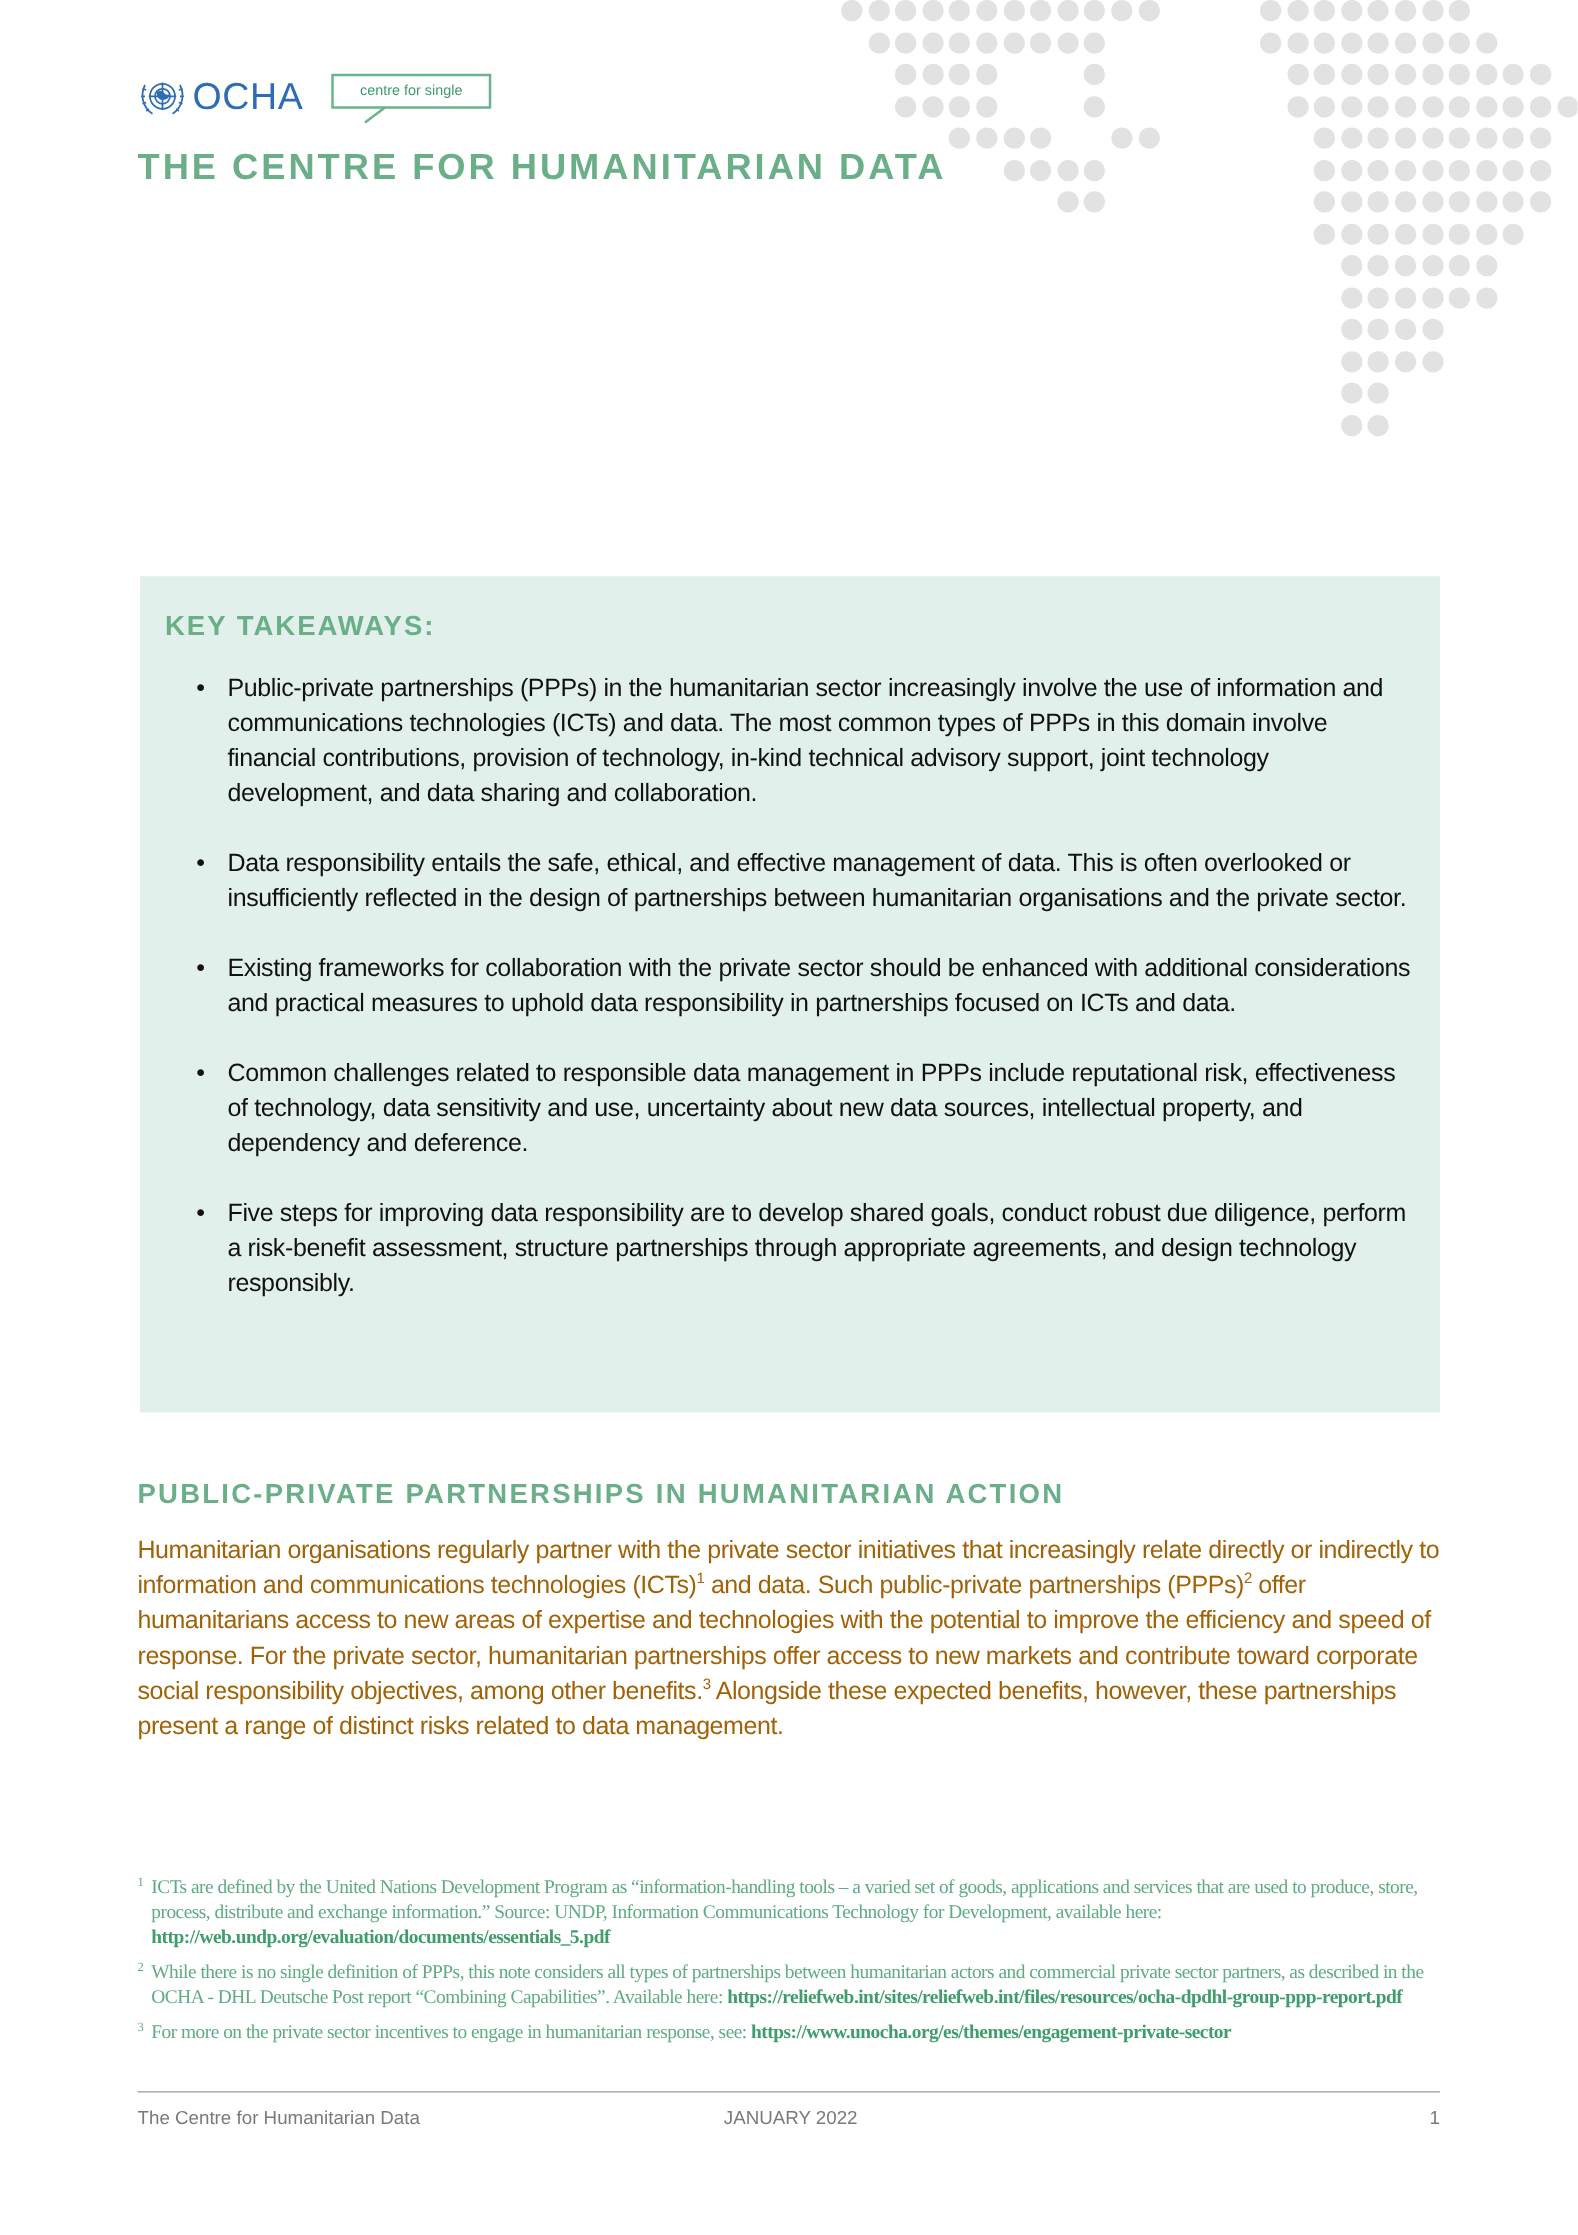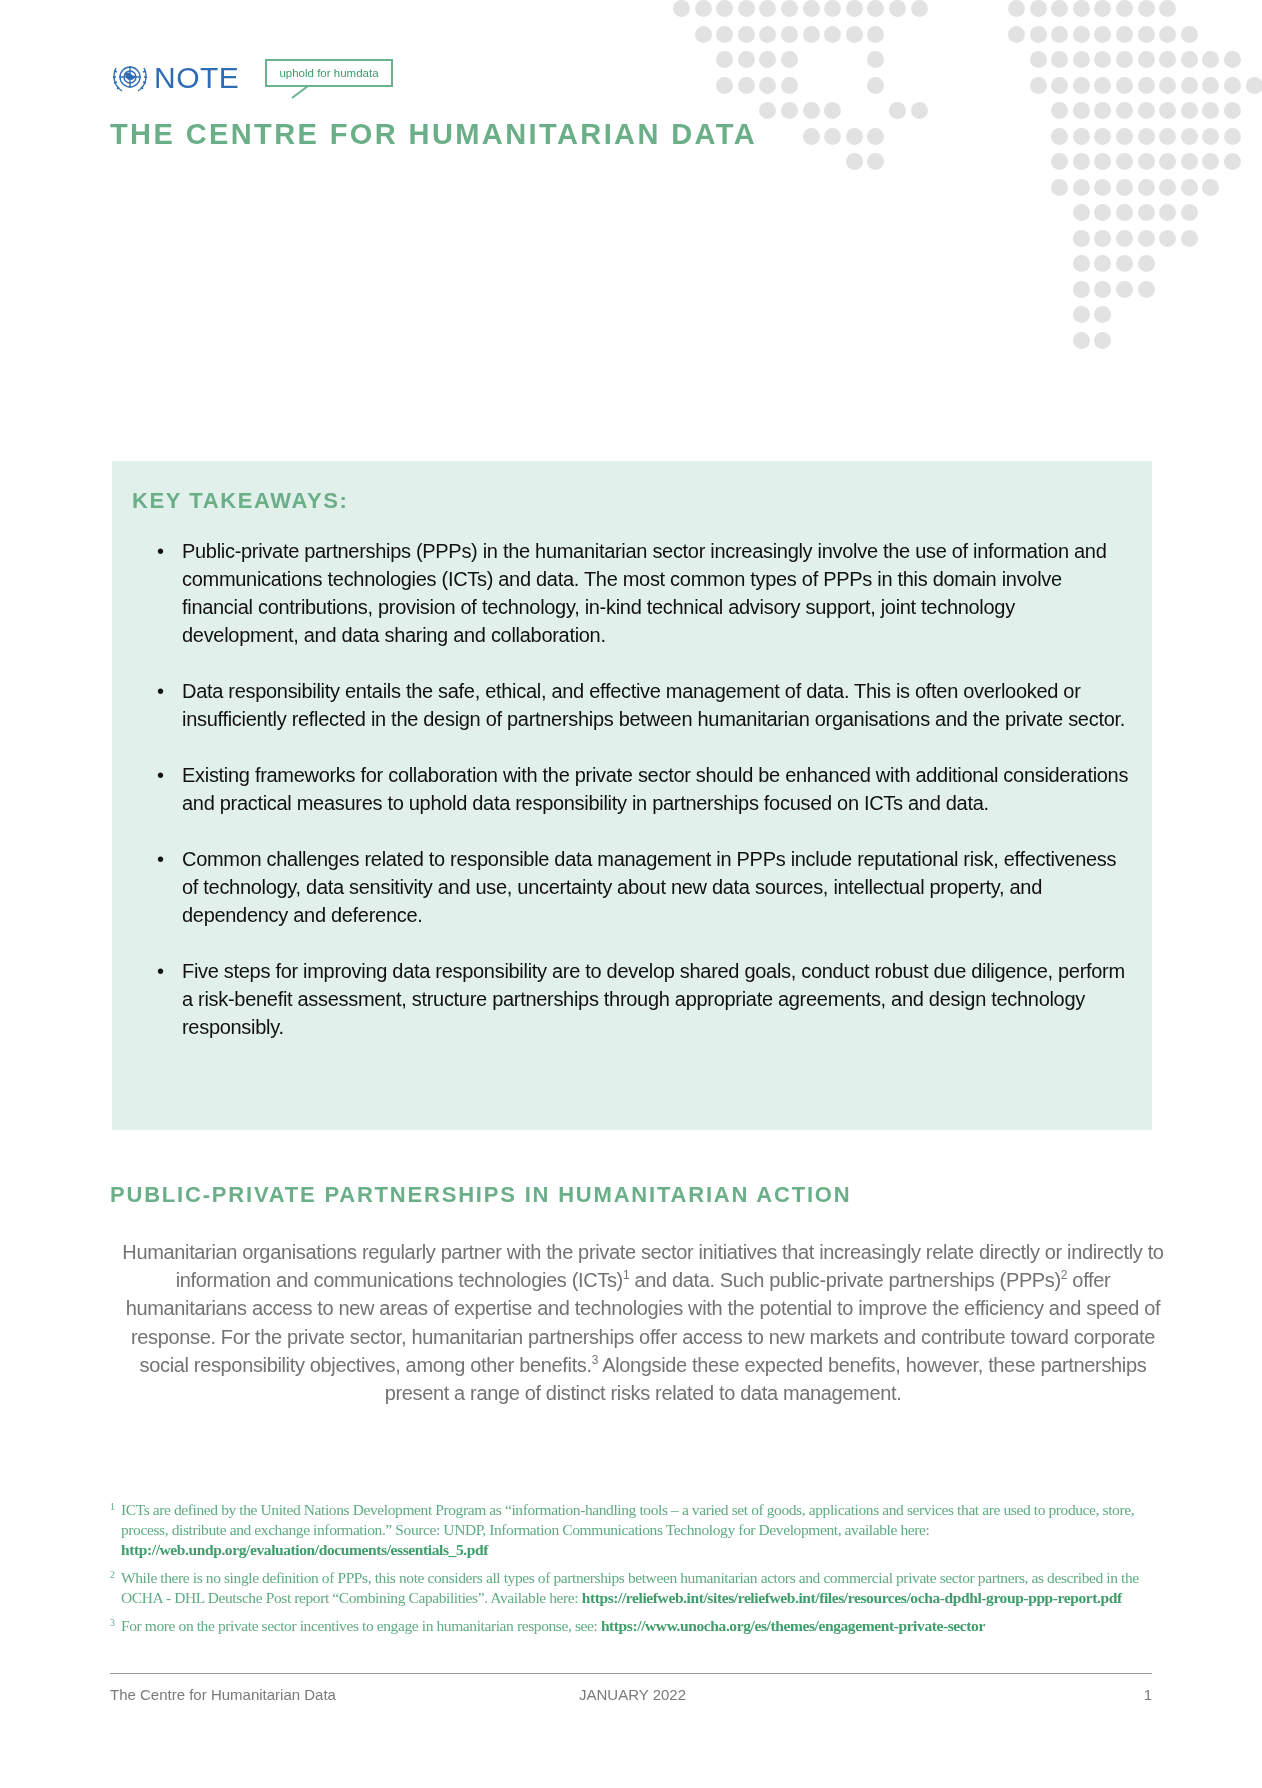--- a/index.html
+++ b/index.html
@@ -14,21 +14,21 @@
   .humdata-tail { position: absolute; left: 290px; top: 86px; width: 22px; height: 14px; }
   .h-centre { position: absolute; left: 110px; top: 118px; font-size: 29px; font-weight: bold; letter-spacing: 2.4px; color: #6aaf88; white-space: nowrap; }
   .h-series { position: absolute; left: 110px; top: 209px; font-size: 24px; font-weight: bold; letter-spacing: 1.6px; color: #6aaf88; line-height: 38px; white-space: nowrap; }
   .h-title { position: absolute; left: 110px; top: 290px; font-size: 42px; font-weight: bold; letter-spacing: 3.2px; color: #6aaf88; line-height: 60px; white-space: nowrap; }
   .takeaways { position: absolute; left: 112px; top: 461px; width: 1040px; height: 669px; background: #e2f0ec; box-sizing: border-box; padding: 26px 20px 0 20px; }
   .takeaways h2 { margin: 0; font-size: 22px; letter-spacing: 1.6px; color: #6aaf88; font-weight: bold; line-height: 28px; }
   .takeaways ul { margin: 22px 0 0 0; padding: 0; list-style: none; }
   .takeaways li { position: relative; padding-left: 50px; font-size: 20px; line-height: 28px; color: #111; margin-bottom: 28px; letter-spacing: -0.3px; }
   .takeaways li .bullet { position: absolute; left: 25px; top: 0; }
   .sec-head { position: absolute; left: 110px; top: 1182px; font-size: 22px; font-weight: bold; letter-spacing: 1.8px; color: #6aaf88; white-space: nowrap; }
-  .body-para { position: absolute; left: 110px; top: 1226px; width: 1042px; font-size: 20px; line-height: 28.2px; color: #737373; margin: 12px; letter-spacing: -0.35px; text-align: center; }
+  .body-para { position: absolute; left: 110px; top: 1226px; width: 1042px; font-size: 20px; line-height: 28.2px; color: #a16207; margin: 0; letter-spacing: -0.35px; }
   sup { font-size: 12px; line-height: 0; vertical-align: super; }
   .footnotes { position: absolute; left: 110px; top: 1500px; width: 1050px; font-family: "Liberation Serif", "DejaVu Serif", serif; font-size: 15.5px; line-height: 20px; color: #5fab82; letter-spacing: -0.4px; }
   .fn { position: relative; padding-left: 11px; margin-bottom: 8px; }
   .fn .fn-num { position: absolute; left: 0; top: -3px; font-size: 10px; }
   .fn a { color: #3f9d6b; font-weight: bold; text-decoration: none; }
   .footer-rule { position: absolute; left: 110px; top: 1673px; width: 1042px; height: 1px; background: #9a9a9a; }
   .footer { position: absolute; left: 110px; top: 1686px; width: 1042px; font-size: 15px; color: #7a7a7a; }
   .footer .f-left { position: absolute; left: 0; }
   .footer .f-mid { position: absolute; left: 469px; }
   .footer .f-right { position: absolute; right: 0; }
@@ -186,23 +186,23 @@
       <circle cx="20" cy="17" r="6"></circle>
       <line x1="20" y1="6" x2="20" y2="28"></line>
       <line x1="9" y1="17" x2="31" y2="17"></line>
       <path d="M6 8 C2 16, 4 26, 12 31"></path>
       <path d="M34 8 C38 16, 36 26, 28 31"></path>
       <path d="M7 12 l-3 -1 M6 17 l-3 0 M7 22 l-3 1 M9 27 l-2 2"></path>
       <path d="M33 12 l3 -1 M34 17 l3 0 M33 22 l3 1 M31 27 l2 2"></path>
     </g>
     <path d="M15 14 q3 -3 6 0 q2 3 5 1 q-1 5 -6 5 q-4 0 -5 -6z" fill="#2e6db4"></path>
   </svg>
-  <span class="ocha-word">NOTE</span>
-</div>
-<div class="humdata-box">uphold for humdata</div>
+  <span class="ocha-word">OCHA</span>
+</div>
+<div class="humdata-box">centre for single</div>
 <svg class="humdata-tail" viewBox="0 0 22 14">
   <line x1="18" y1="0" x2="2" y2="12" stroke="#6bb38e" stroke-width="2"></line>
 </svg>
 
 <div class="h-centre">THE CENTRE FOR HUMANITARIAN DATA</div>
 
 <div class="h-series">
 </div>
 
 <div class="h-title">

